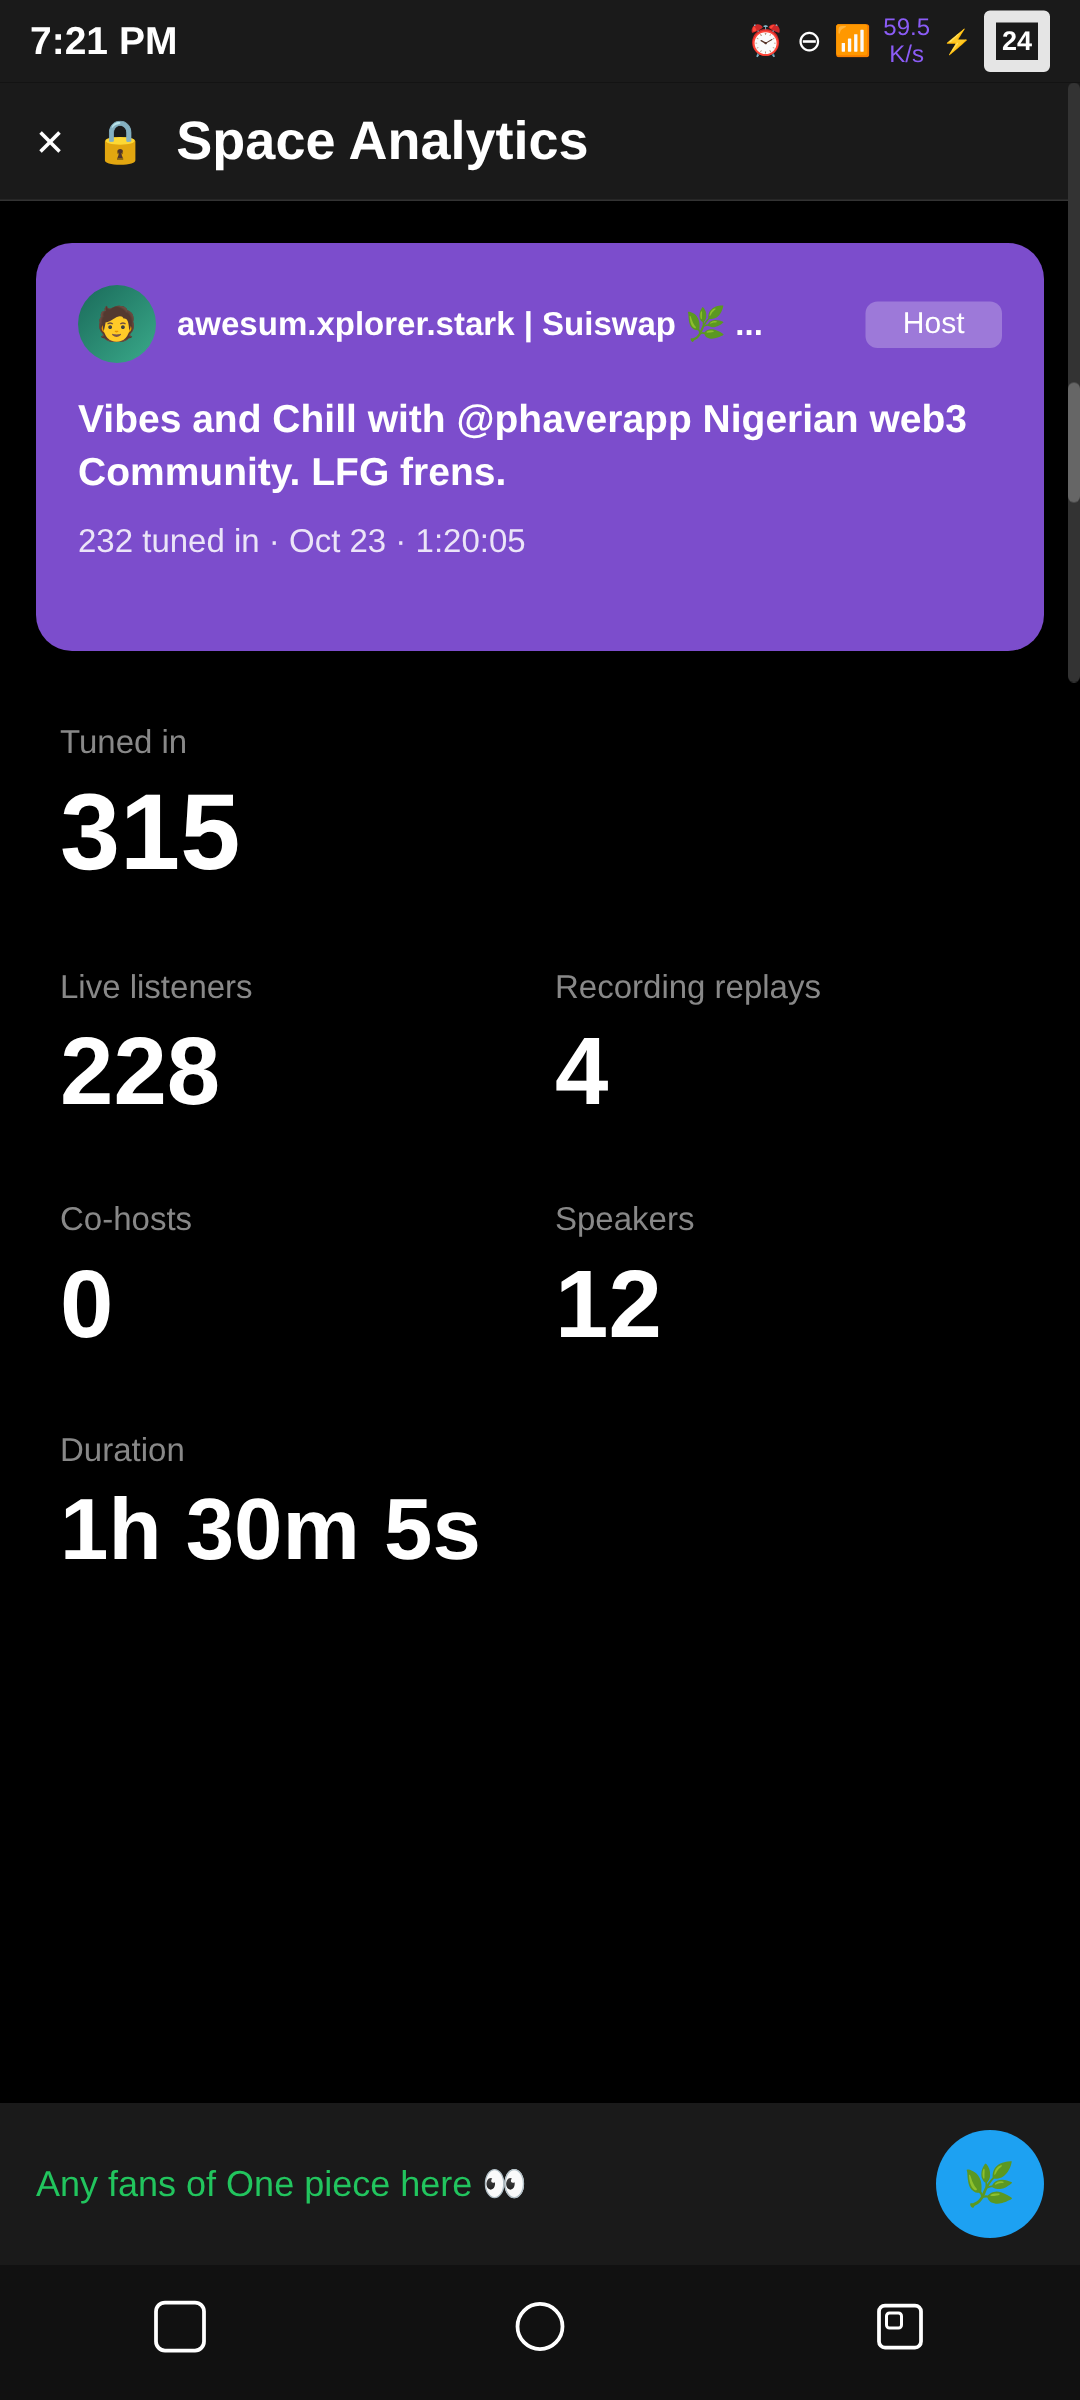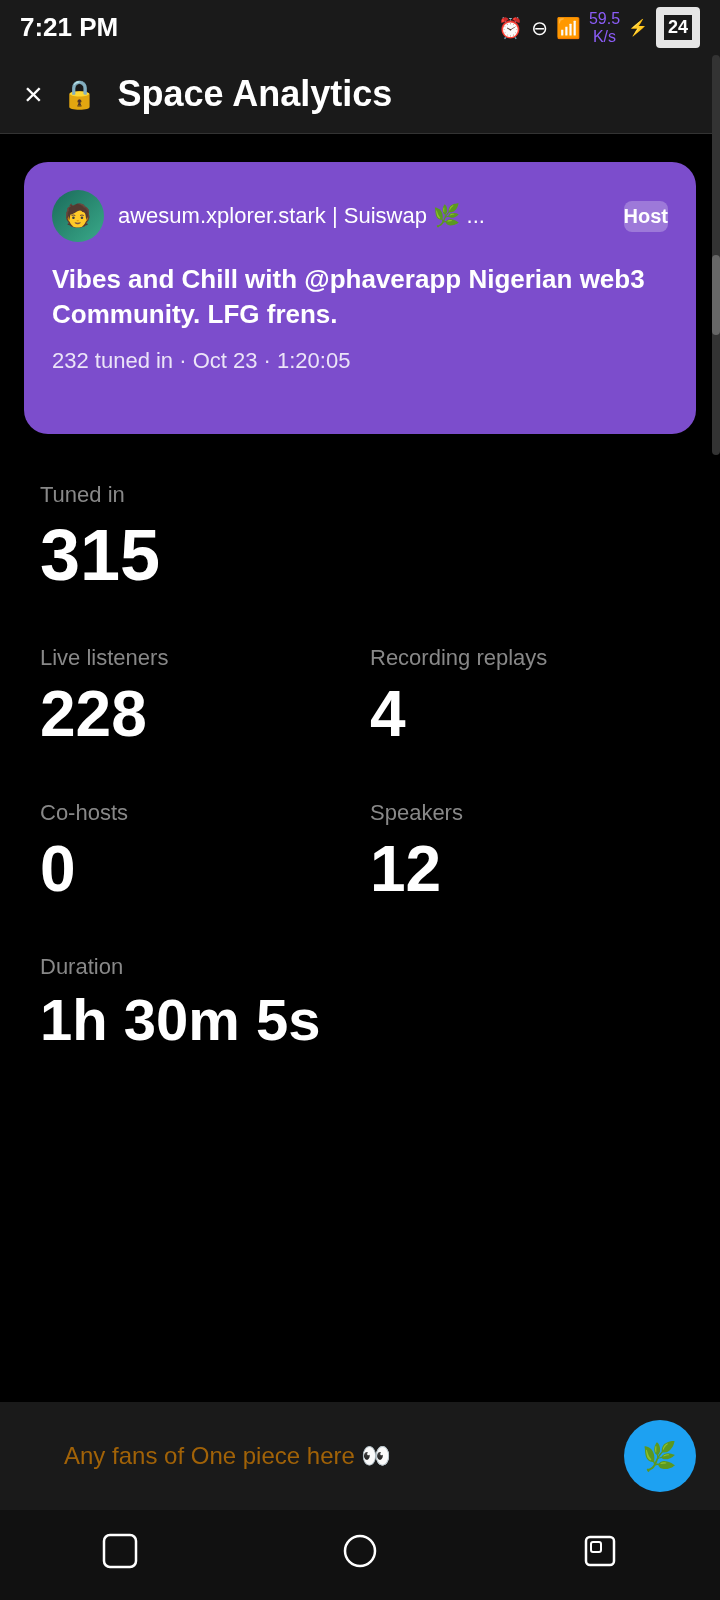--- a/index.html
+++ b/index.html
@@ -113,29 +113,29 @@
       font-size: 22px;
     }
     .username-row {
       display: flex;
       align-items: center;
       gap: 12px;
       flex: 1;
     }
     .username {
       font-size: 22px;
-      font-weight: 400;
+      font-weight: 700;
       color: #fff;
     }
     .host-badge {
       background: rgba(255,255,255,0.25);
       border-radius: 8px;
-      padding: 4px 0;
+      padding: 4px 25px;
       font-size: 20px;
-      font-weight: 700;
+      font-weight: 400;
       color: #fff;
       margin-left: auto;
     }
     .space-title {
       font-size: 26px;
       font-weight: 800;
       color: #fff;
       line-height: 1.35;
       margin-bottom: 16px;
     }
@@ -181,22 +181,21 @@
       left: 0;
       width: 720px;
       background: #1a1a1a;
       padding: 18px 24px;
       display: flex;
       align-items: center;
       justify-content: space-between;
     }
     .chat-text {
       font-size: 24px;
-      color: #a16207;
-      margin-left: 40px;
+      color: #22c55e;
     }
     .fab-btn {
       width: 72px;
       height: 72px;
       border-radius: 50%;
       background: #1da1f2;
       display: flex;
       align-items: center;
       justify-content: center;
       font-size: 28px;

